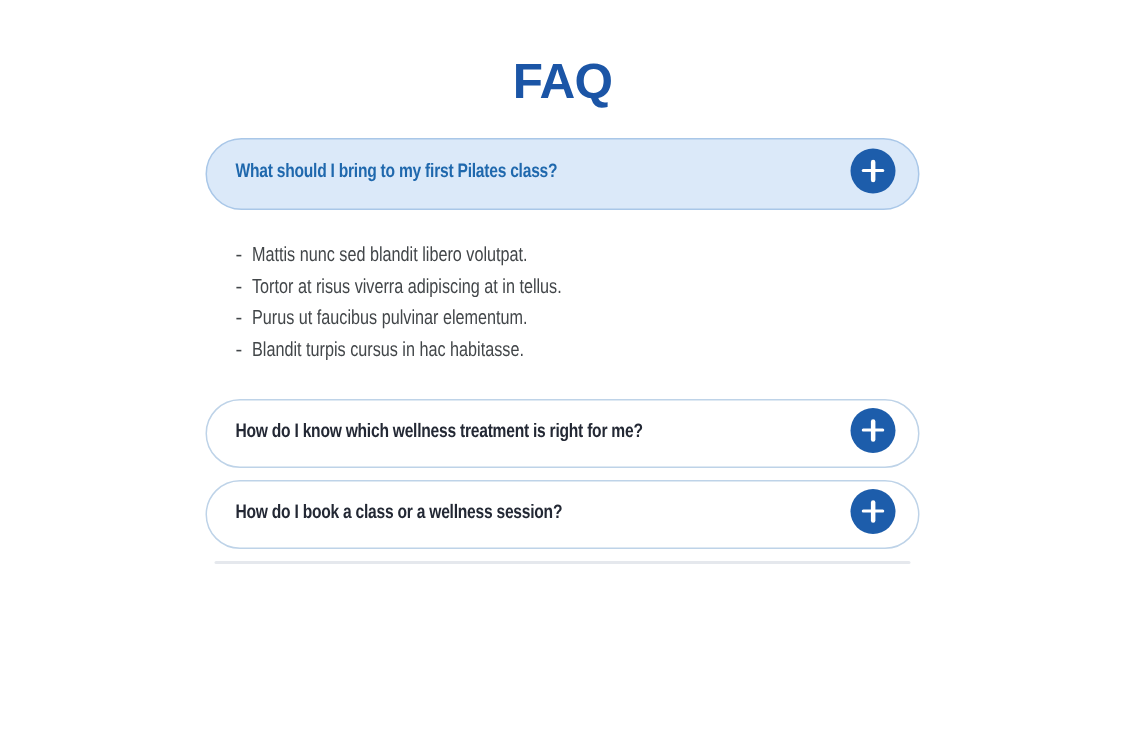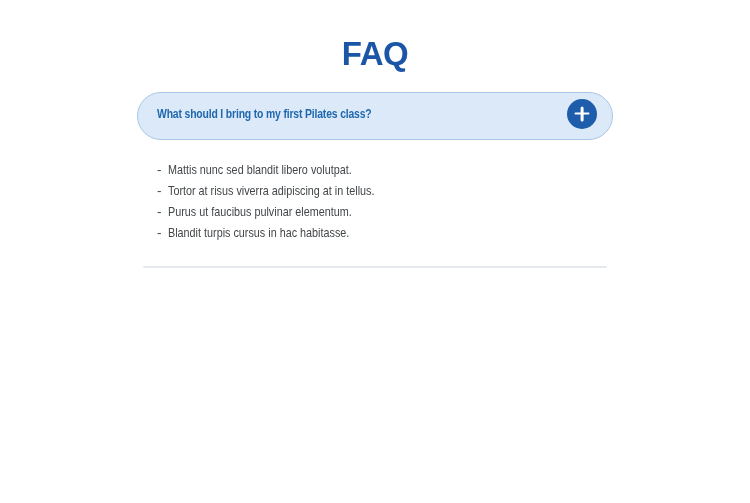--- a/index.html
+++ b/index.html
@@ -138,18 +138,26 @@
             <span class="condense">Purus ut faucibus pulvinar elementum.</span>
           </li>
           <li>
             <span class="dash">-</span>
             <span class="condense">Blandit turpis cursus in hac habitasse.</span>
           </li>
         </ul>
       </div>
     </div>
 
+    <button class="pill collapsed">
+      <span class="q condense">How do I know which wellness treatment is right for me?</span>
+      <span class="circle"></span>
+    </button>
 
+    <button class="pill collapsed">
+      <span class="q condense">How do I book a class or a wellness session?</span>
+      <span class="circle"></span>
+    </button>
 
 
     <div class="bottom-line"></div>
   </div>
 </div>
 
 </body></html>

